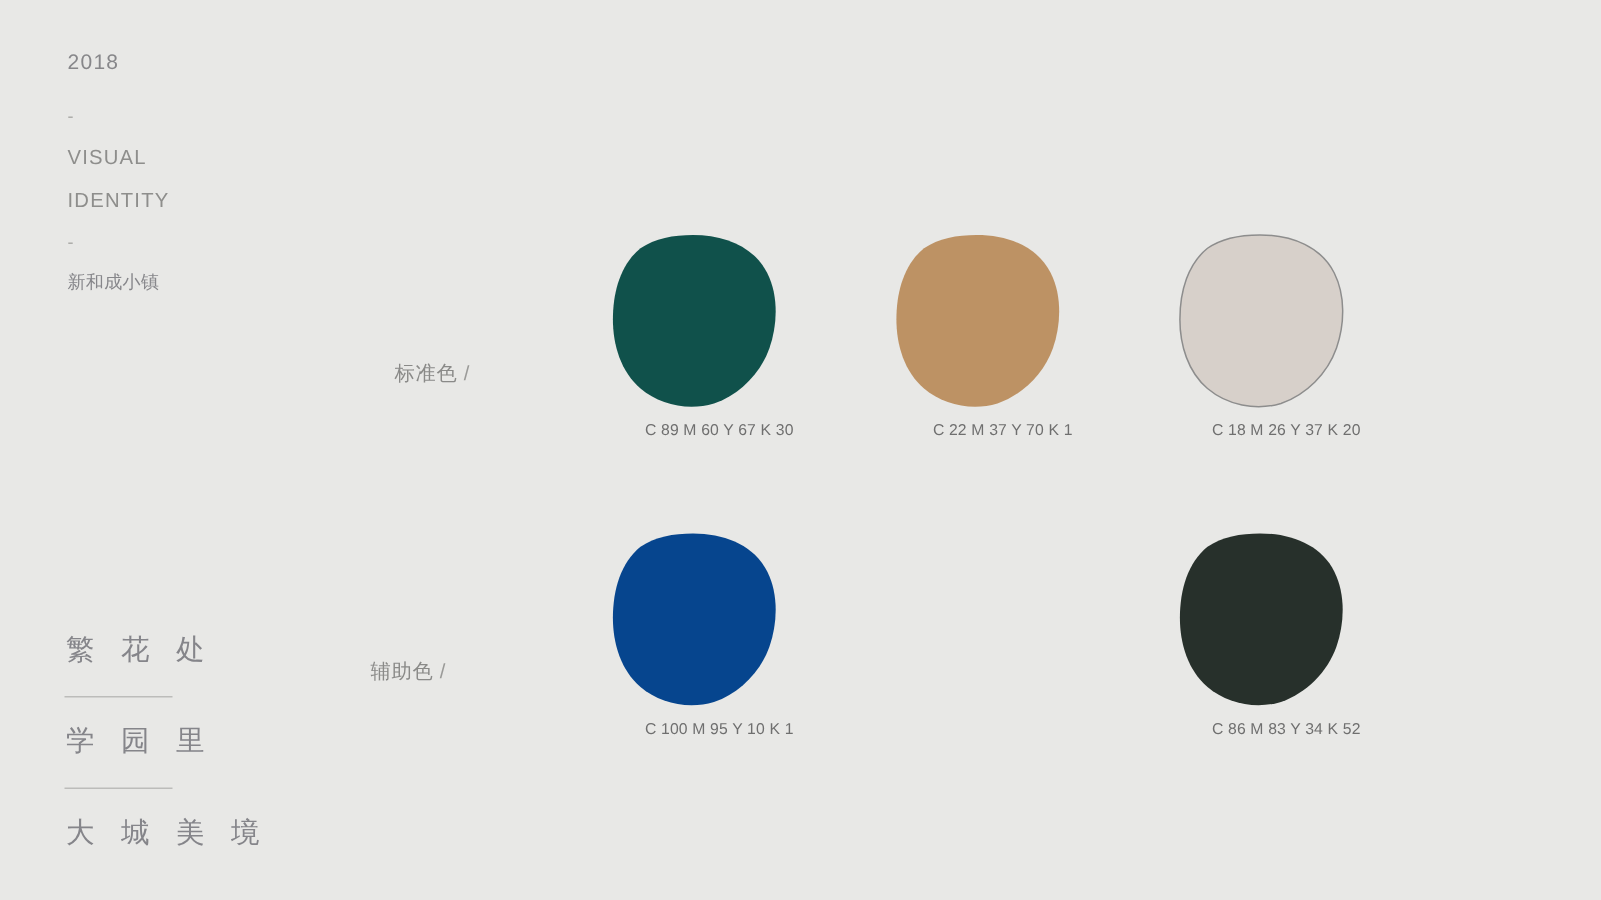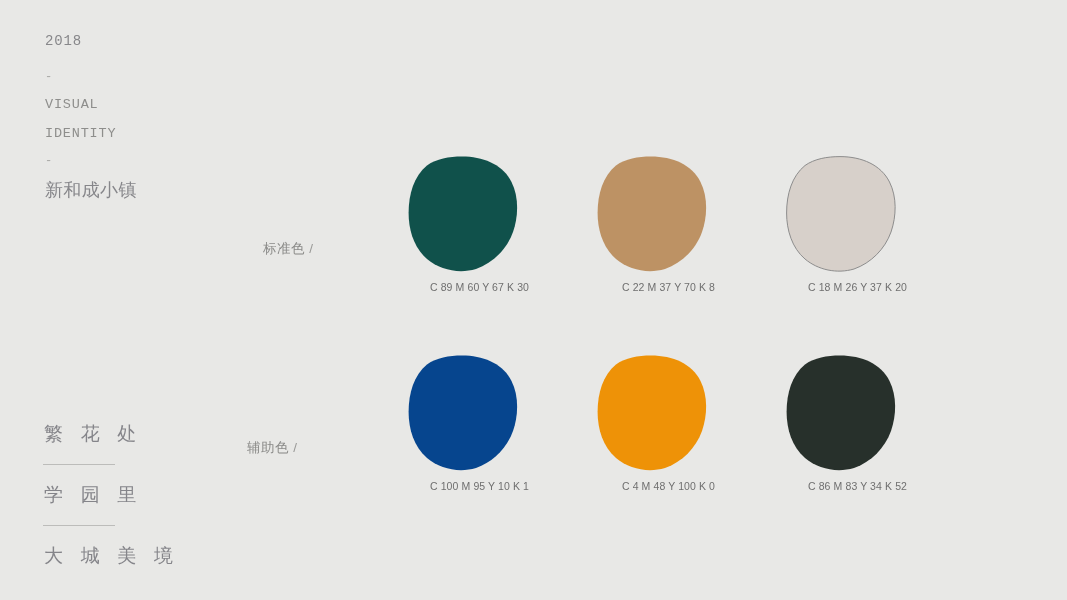--- a/index.html
+++ b/index.html
@@ -20,39 +20,39 @@
   }
 
   
   .meta-top {
     position: absolute;
     left: 45px;
     top: 34px;
     width: 200px;
   }
   .meta-top .line {
-    font-family: Liberation Mono, monospace;
+    font-family: Liberation Sans, sans-serif;
     font-size: 13.5px;
     letter-spacing: 0.06em;
     color: #8e8e8c;
     line-height: 1;
     margin-bottom: 15px;
     white-space: nowrap;
   }
   .meta-top .line.dash {
     color: #a9a9a6;
     font-size: 12px;
   }
   .meta-top .line.year {
     font-size: 14px;
     color: #87878a;
     margin-bottom: 23px;
   }
   .meta-top .line.cjk {
-    font-size: 18px;
+    font-size: 12px;
     color: #86868a;
     letter-spacing: 0.02em;
     margin-top: 0;
   }
 
   
   .meta-bottom {
     position: absolute;
     left: 43px;
     top: 424px;
@@ -143,47 +143,41 @@
     <svg viewBox="0 0 110 116">
       <path d="M 54 0.6 C 76 0.6 95 9 103.5 26 C 111 41 110.5 60 105 76 C 99 93 85 107 68 113 C 51 118 32 114 19 103 C 6 92 0.6 74 0.6 57 C 0.6 38 6 20 19 9.5 C 28.5 2.8 41 0.6 54 0.6 Z" fill="#10514b" stroke="none"></path>
     </svg>
     <div class="caption">C 89 M 60 Y 67 K 30</div>
   </div>
 
   <div class="swatch" style="left:597px; top:156px;">
     <svg viewBox="0 0 110 116">
       <path d="M 54 0.6 C 76 0.6 95 9 103.5 26 C 111 41 110.5 60 105 76 C 99 93 85 107 68 113 C 51 118 32 114 19 103 C 6 92 0.6 74 0.6 57 C 0.6 38 6 20 19 9.5 C 28.5 2.8 41 0.6 54 0.6 Z" fill="#bd9264" stroke="none"></path>
     </svg>
-    <div class="caption">C 22 M 37 Y 70 K 8</div>
+    <div class="caption">C 22 M 37 Y 70 K 1</div>
   </div>
 
   <div class="swatch" style="left:786px; top:156px;">
     <svg viewBox="0 0 110 116">
       <path d="M 54 0.6 C 76 0.6 95 9 103.5 26 C 111 41 110.5 60 105 76 C 99 93 85 107 68 113 C 51 118 32 114 19 103 C 6 92 0.6 74 0.6 57 C 0.6 38 6 20 19 9.5 C 28.5 2.8 41 0.6 54 0.6 Z" fill="#d7d0ca" stroke="#8d8d8d" stroke-width="1"></path>
     </svg>
     <div class="caption">C 18 M 26 Y 37 K 20</div>
   </div>
 
   <div class="row-label" style="left:247px; top:403px;">
     <span>辅助色</span><span class="slash">/</span>
   </div>
 
   <div class="swatch" style="left:408px; top:355px;">
     <svg viewBox="0 0 110 116">
       <path d="M 54 0.6 C 76 0.6 95 9 103.5 26 C 111 41 110.5 60 105 76 C 99 93 85 107 68 113 C 51 118 32 114 19 103 C 6 92 0.6 74 0.6 57 C 0.6 38 6 20 19 9.5 C 28.5 2.8 41 0.6 54 0.6 Z" fill="#06458e" stroke="none"></path>
     </svg>
     <div class="caption">C 100 M 95 Y 10 K 1</div>
   </div>
 
-  <div class="swatch" style="left:597px; top:355px;">
-    <svg viewBox="0 0 110 116">
-      <path d="M 54 0.6 C 76 0.6 95 9 103.5 26 C 111 41 110.5 60 105 76 C 99 93 85 107 68 113 C 51 118 32 114 19 103 C 6 92 0.6 74 0.6 57 C 0.6 38 6 20 19 9.5 C 28.5 2.8 41 0.6 54 0.6 Z" fill="#ee9207" stroke="none"></path>
-    </svg>
-    <div class="caption">C 4 M 48 Y 100 K 0</div>
-  </div>
 
   <div class="swatch" style="left:786px; top:355px;">
     <svg viewBox="0 0 110 116">
       <path d="M 54 0.6 C 76 0.6 95 9 103.5 26 C 111 41 110.5 60 105 76 C 99 93 85 107 68 113 C 51 118 32 114 19 103 C 6 92 0.6 74 0.6 57 C 0.6 38 6 20 19 9.5 C 28.5 2.8 41 0.6 54 0.6 Z" fill="#27302b" stroke="none"></path>
     </svg>
     <div class="caption">C 86 M 83 Y 34 K 52</div>
   </div>
 
 </div>
 

